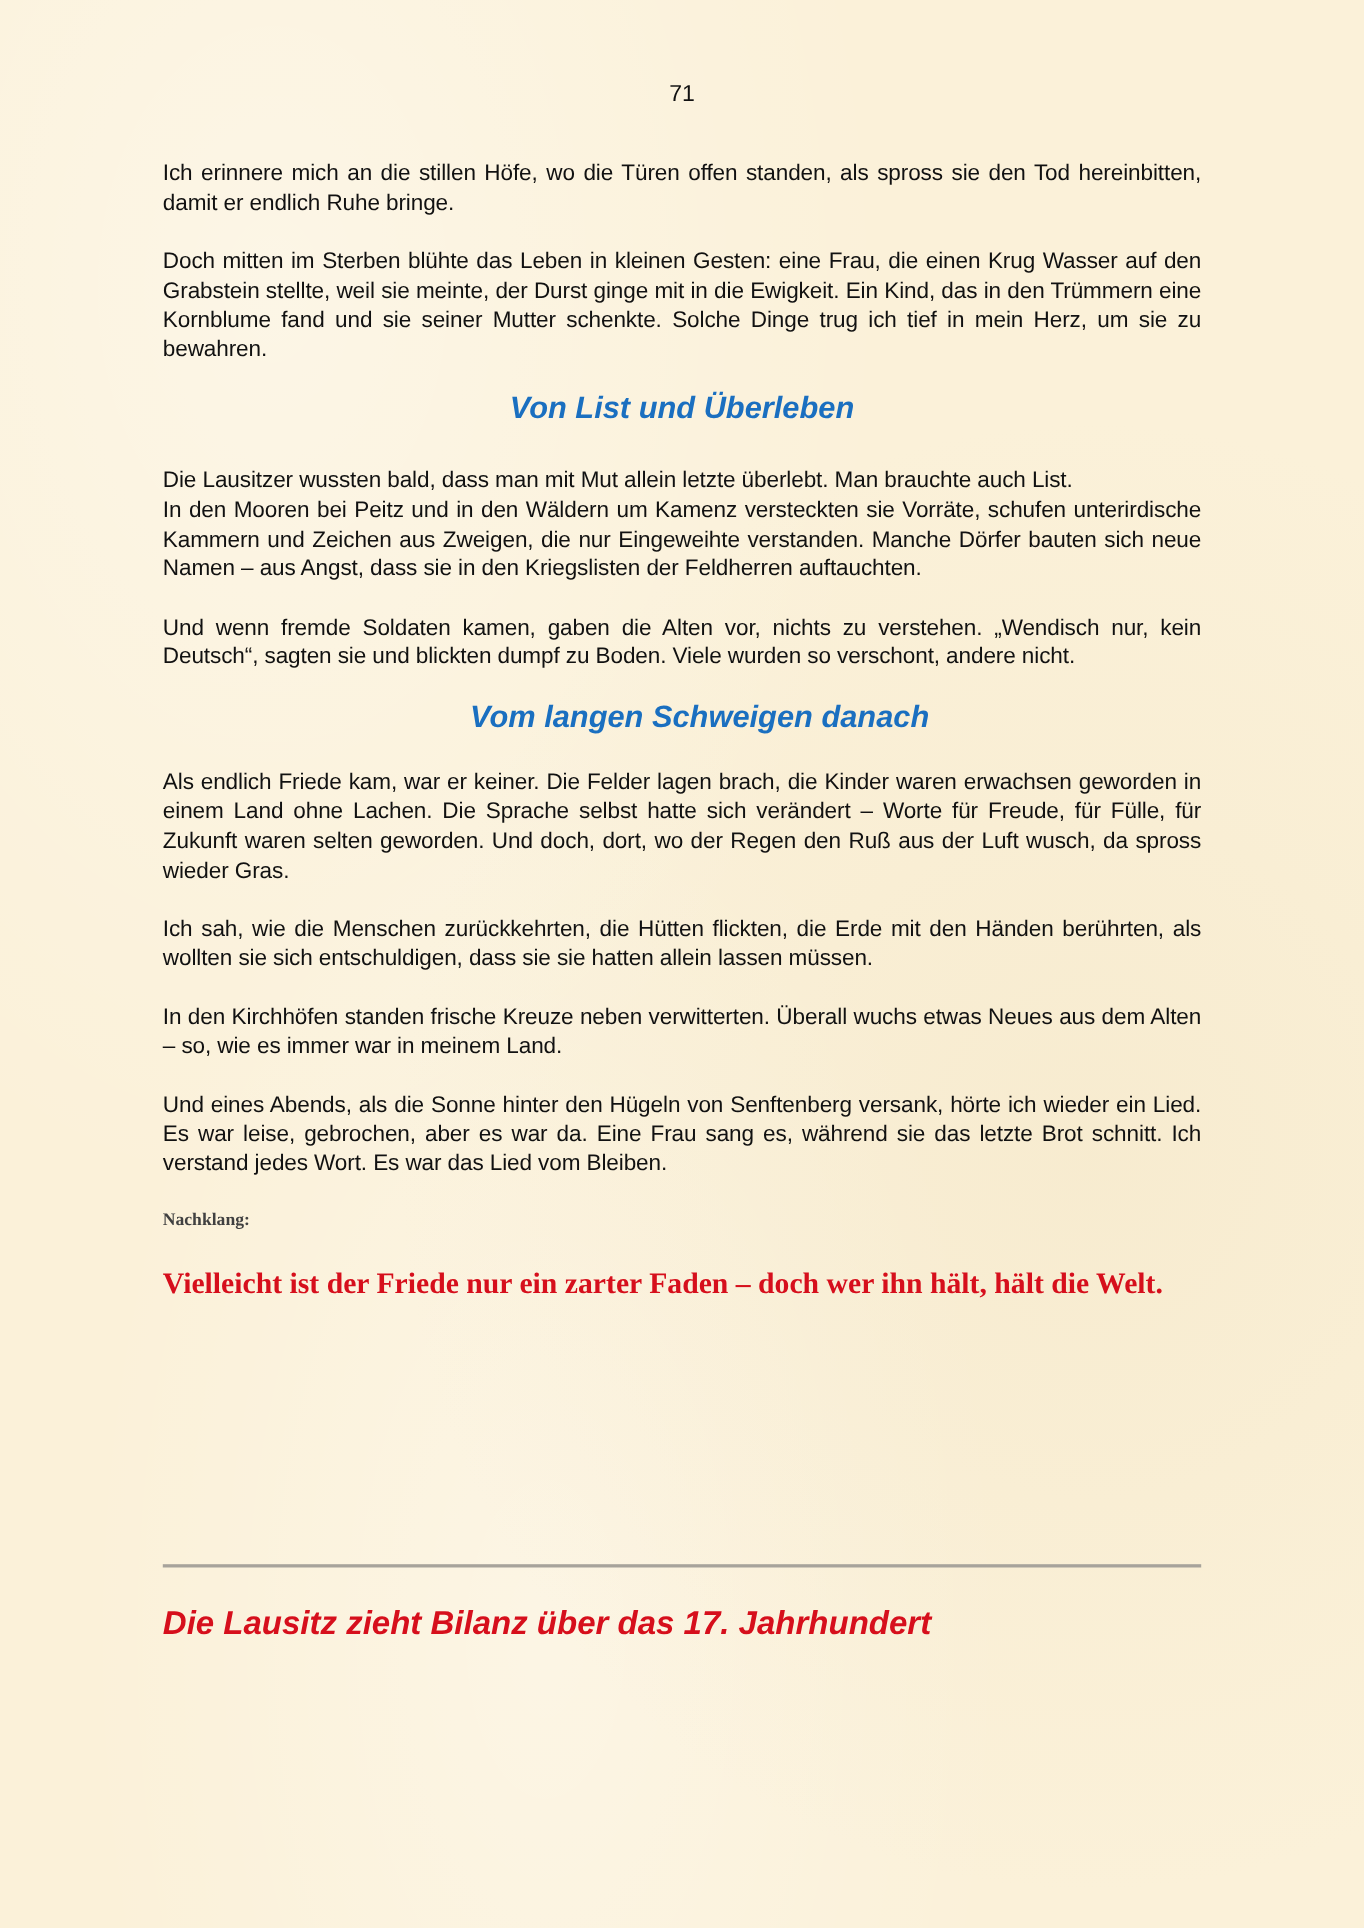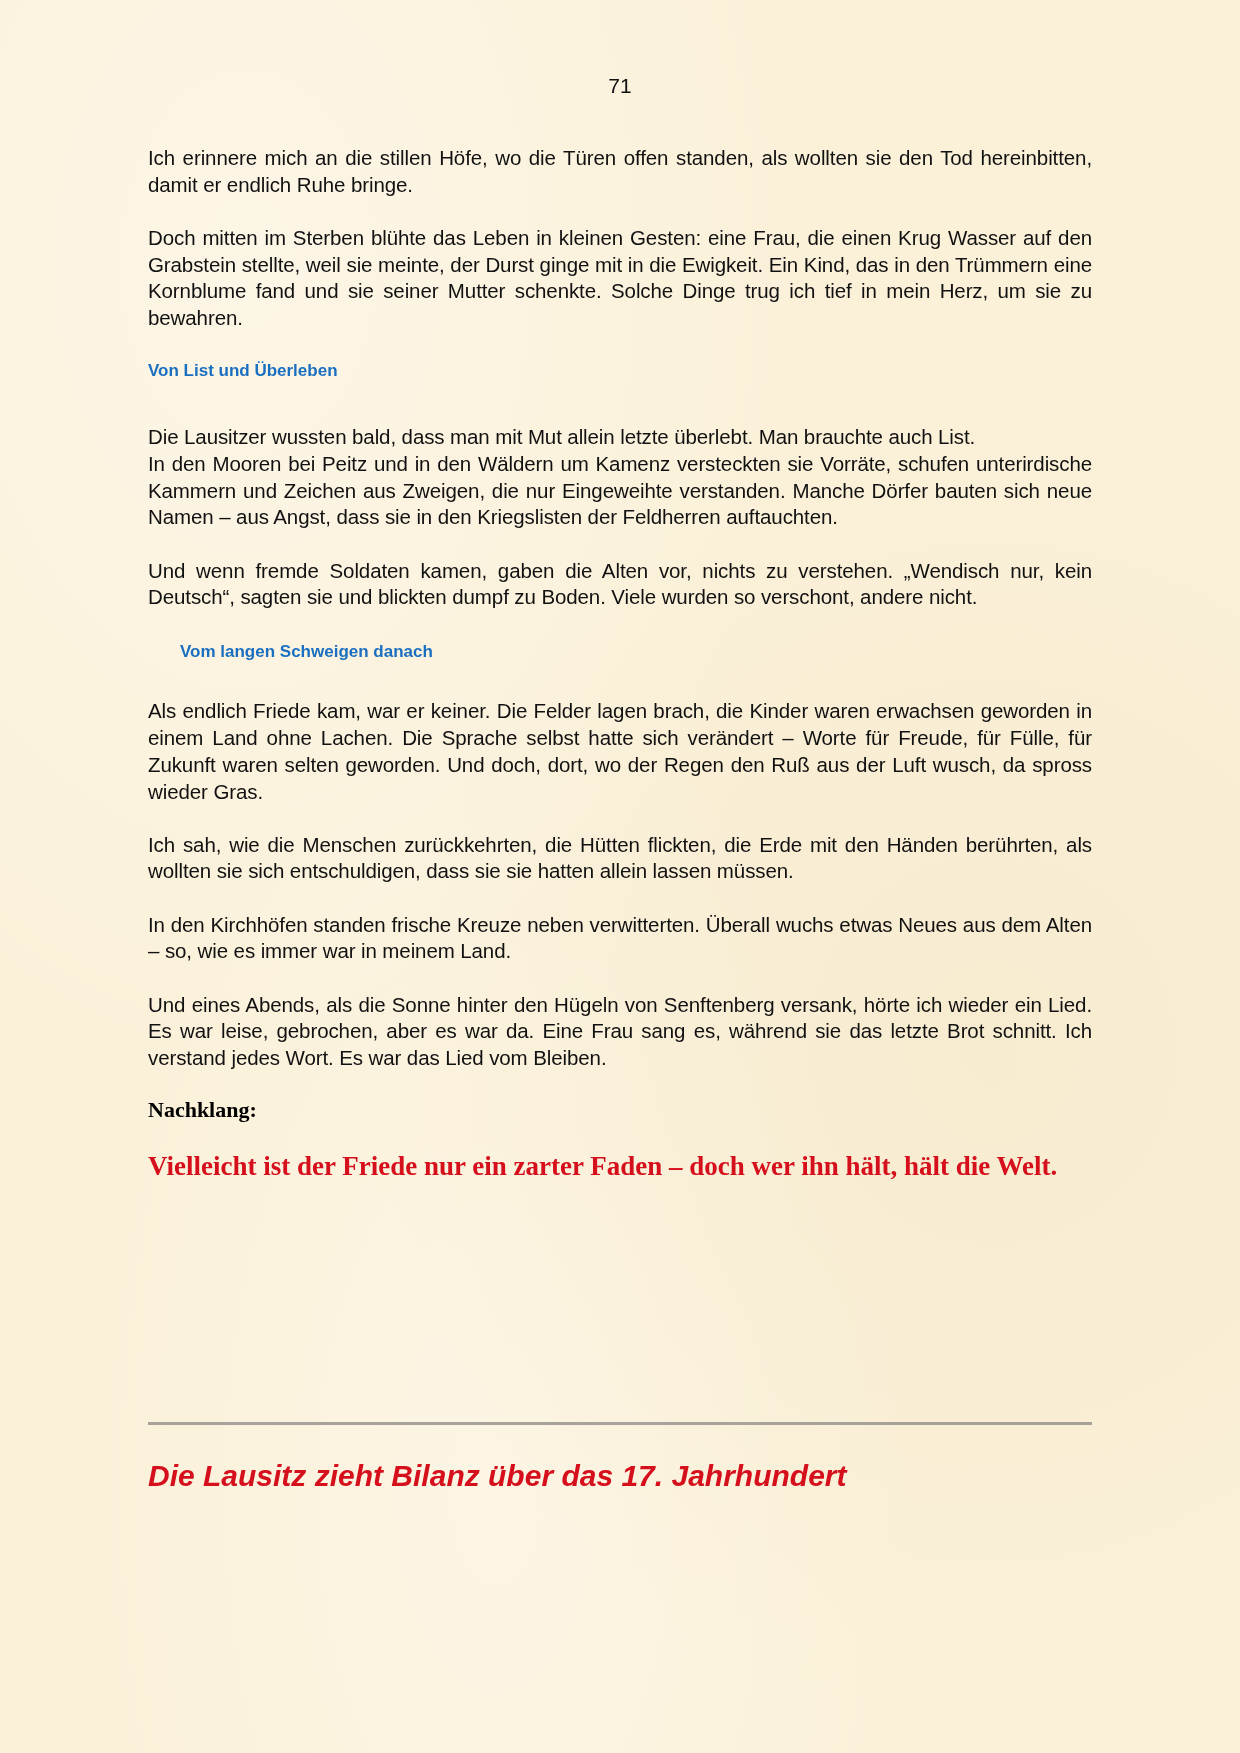--- a/index.html
+++ b/index.html
@@ -42,33 +42,35 @@
       font-size: 20.5px;
       line-height: 26.7px;
       text-align: justify;
       margin: 0 0 26.5px 0;
       color: #111;
       letter-spacing: -0.1px;
     }
     .para .line { display: block; }
     .section-heading {
       font-family: "Liberation Sans", sans-serif;
+      font-style: italic;
       font-weight: bold;
-      font-size: 17px;
+      font-size: 28px;
       color: #1a6fc0;
       margin: 0;
       line-height: 30px;
+      text-align: center;
     }
     .h-list { margin-top: -2px; margin-bottom: 38px; }
     .h-vom  { margin-top: 0px; margin-bottom: 31px; margin-left: 32px; }
     .label-bold {
       font-family: "Liberation Serif", serif;
       font-weight: bold;
-      font-size: 22px;
-      color: #000000;
+      font-size: 16px;
+      color: #404040;
       margin: -2px 0 26px 0;
       line-height: 28px;
     }
     .quote {
       font-family: Liberation Serif, serif;
       font-weight: bold;
       font-size: 27px;
       line-height: 33px;
       color: #d60f1c;
       margin: 0;
@@ -106,21 +108,21 @@
   </style>
 </head>
 <body>
 
 <div class="page">
 
   <div class="page-number">71</div>
 
   <div class="content">
 
-    <p class="para">Ich erinnere mich an die stillen Höfe, wo die Türen offen standen, als wollten sie den Tod hereinbitten, damit er endlich Ruhe bringe.</p>
+    <p class="para">Ich erinnere mich an die stillen Höfe, wo die Türen offen standen, als spross sie den Tod hereinbitten, damit er endlich Ruhe bringe.</p>
     <p class="para">Doch mitten im Sterben blühte das Leben in kleinen Gesten: eine Frau, die einen Krug Wasser auf den Grabstein stellte, weil sie meinte, der Durst ginge mit in die Ewigkeit. Ein Kind, das in den Trümmern eine Kornblume fand und sie seiner Mutter schenkte. Solche Dinge trug ich tief in mein Herz, um sie zu bewahren.</p>
 
     <h3 class="section-heading h-list">Von List und Überleben</h3>
 
     <p class="para">
       <span class="line">Die Lausitzer wussten bald, dass man mit Mut allein letzte überlebt. Man brauchte auch List.</span>
       <span class="line">In den Mooren bei Peitz und in den Wäldern um Kamenz versteckten sie Vorräte, schufen unterirdische Kammern und Zeichen aus Zweigen, die nur Eingeweihte verstanden. Manche Dörfer bauten sich neue Namen – aus Angst, dass sie in den Kriegslisten der Feldherren auftauchten.</span>
     </p>
     <p class="para">Und wenn fremde Soldaten kamen, gaben die Alten vor, nichts zu verstehen. „Wendisch nur, kein Deutsch“, sagten sie und blickten dumpf zu Boden. Viele wurden so verschont, andere nicht.</p>
 

